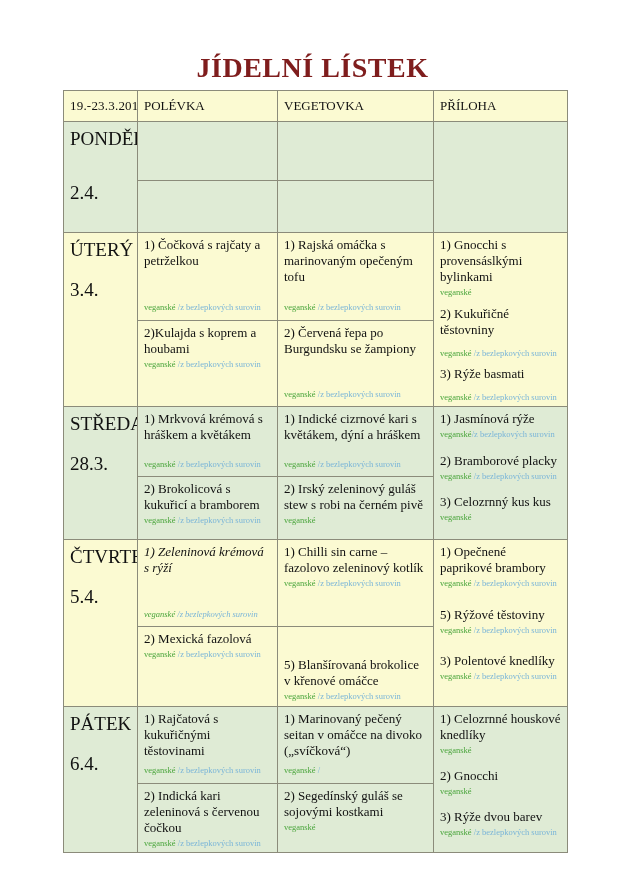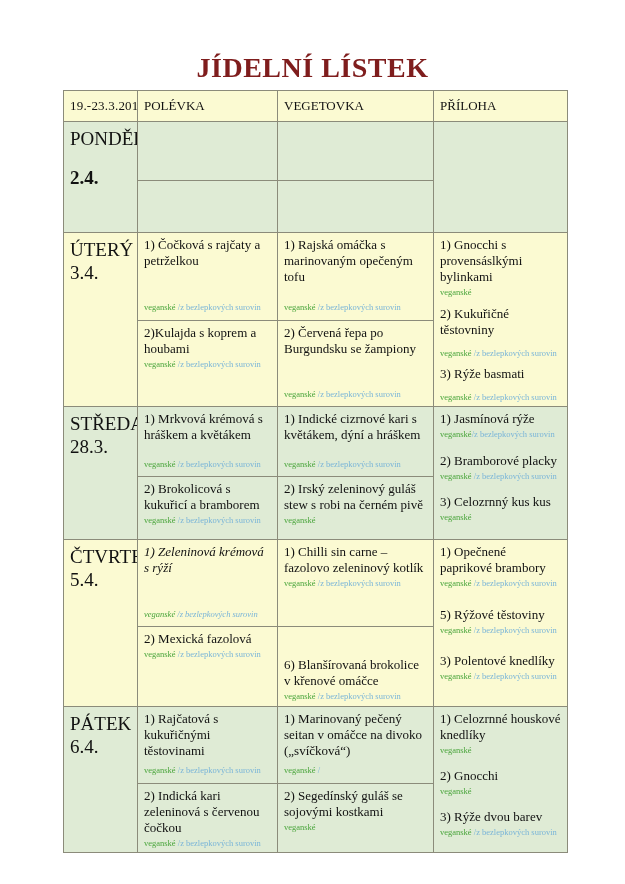--- a/index.html
+++ b/index.html
@@ -24,22 +24,22 @@
   col.c-day{width:74px;} col.c-soup{width:140px;}
   col.c-veg{width:156px;} col.c-side{width:134px;}
   
   td.yw{background:#fbfad2;} td.gr{background:#dfebd5;}
   
   tr.hdr td{height:22px;vertical-align:middle;font-size:13px;}
   td.hdr-date{font-size:8.5px;text-align:center;letter-spacing:0.2px;}
   
   td.day-cell{font-size:19px;}
   .day-name{margin-top:2px;}
-  .day-date{margin-top:1px;}
-  .gap .day-date{margin-top:17px;font-weight:bold;}
+  .day-date{margin-top:18px;}
+  .gap .day-date{margin-top:32px;}
   
   td.dish-cell{position:relative;font-size:13px;line-height:1.24;}
   .dish-text{min-height:1px;}
   .tag{font-size:8.5px;line-height:1.2;margin-top:2px;white-space:nowrap;}
   .tag-vegan{color:#4aa53c;}
   .tag-gf{color:#7ab5d8;}
   .tag-bottom .tag{position:absolute;left:6px;bottom:7px;margin-top:0;}
   .low .dish-text{margin-top:26px;}
   
   td.side-cell{font-size:13px;line-height:1.24;}
@@ -203,21 +203,21 @@
         <div class="tag"><span class="tag-vegan">veganské</span><span class="tag-gf"> /z bezlepkových surovin</span></div>
       </div>
     </td>
   </tr>
   <tr>
     <td class="yw dish-cell h-c2">
       <div class="dish-text">2) Mexická fazolová</div>
       <div class="tag"><span class="tag-vegan">veganské</span><span class="tag-gf"> /z bezlepkových surovin</span></div>
     </td>
     <td class="yw dish-cell low">
-      <div class="dish-text">6) Blanšírovaná brokolice v křenové omáčce</div>
+      <div class="dish-text">5) Blanšírovaná brokolice v křenové omáčce</div>
       <div class="tag"><span class="tag-vegan">veganské</span><span class="tag-gf"> /z bezlepkových surovin</span></div>
     </td>
   </tr>
 
   <tr>
     <td class="gr day-cell" rowspan="2">
       <div class="day-name">PÁTEK</div>
       <div class="day-date">6.4.</div>
     </td>
     <td class="gr dish-cell h-p1 tag-bottom">

